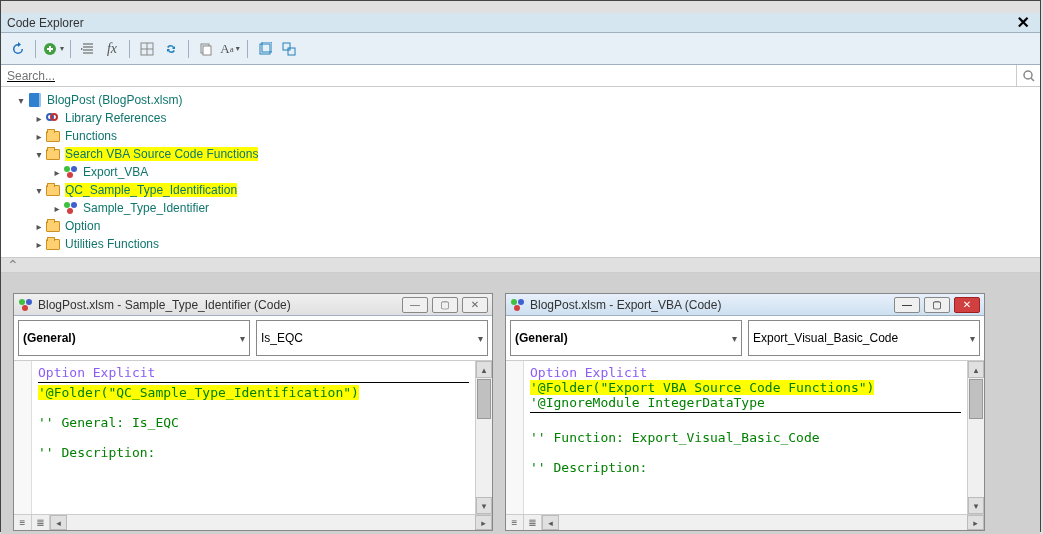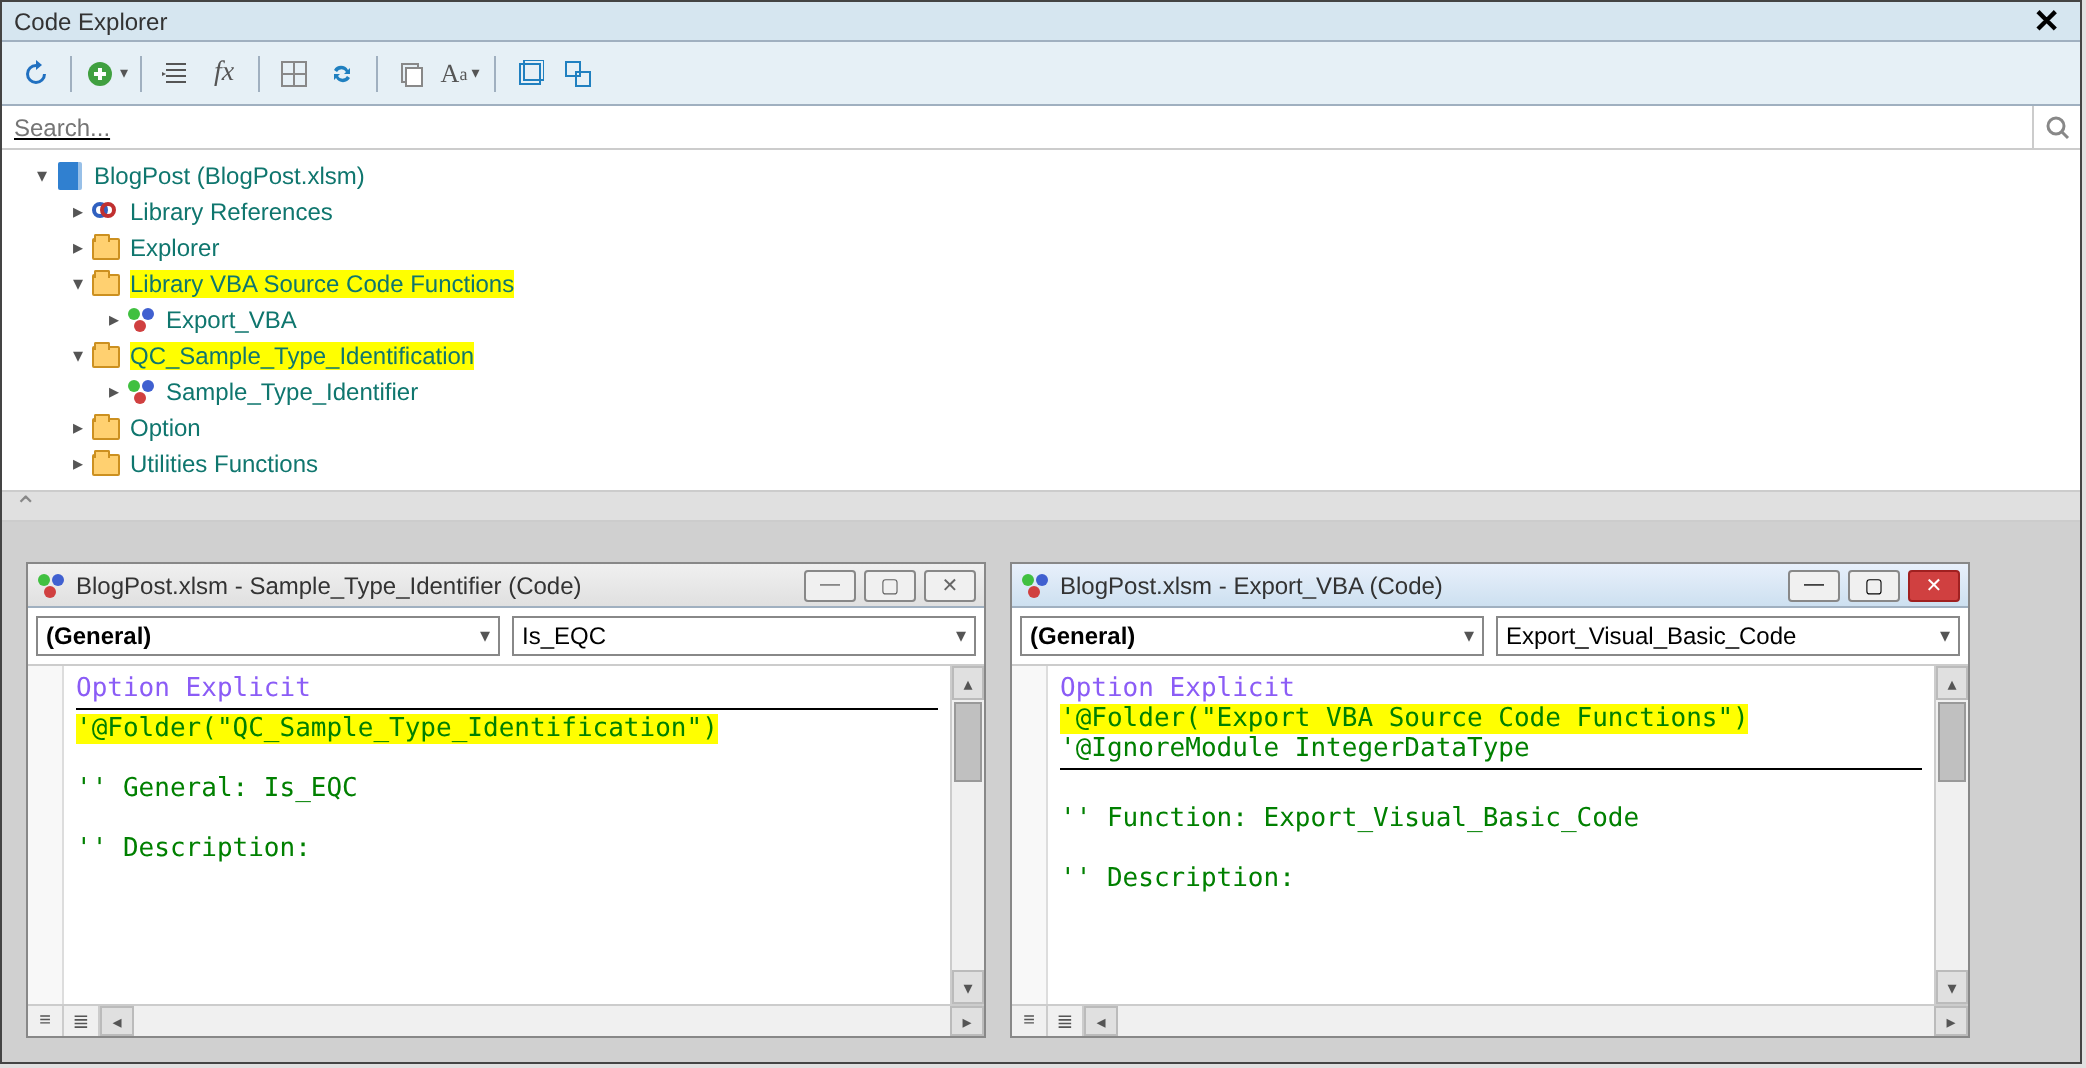--- a/index.html
+++ b/index.html
@@ -1,20 +1,20 @@
 <!DOCTYPE html>
 <html><head>
 <meta charset="utf-8">
 <style>
   * { box-sizing: border-box; margin: 0; padding: 0; }
   body { font-family: "Segoe UI", Tahoma, sans-serif; font-size: 12px; background: #e0e0e0; width: 1043px; height: 534px; overflow: hidden; }
   
   .outer-border { border: 1px solid #444; width: 1041px; height: 532px; background: #e0e0e0; }
   
-  .title-bar { background: #d6e6f0; border-bottom: 1px solid #a0b0c0; padding: 2px 6px; height: 20px; display: flex; align-items: center; justify-content: space-between; }
+  .title-bar { background: #d6e6f0; border-bottom: 1px solid #a0b0c0; padding: 2px 6px; height: 20px; display: flex; align-items: center; justify-content: space-between; margin-top: 12px; }
   .title-bar .title { font-size: 12px; color: #333; }
   .title-bar .close-x { font-family: Arial; font-size: 16px; font-weight: bold; cursor: pointer; padding: 0 4px; }
   
   .toolbar { background: #e6f0f6; border-bottom: 1px solid #a0b0c0; padding: 4px 6px; display: flex; align-items: center; gap: 2px; height: 32px; }
   .tbtn { width: 22px; height: 22px; display: flex; align-items: center; justify-content: center; cursor: pointer; border-radius: 2px; }
   .tsep { width: 1px; height: 18px; background: #a0b0c0; margin: 0 4px; }
   .dd-arrow { font-size: 8px; color: #555; margin-left: 2px; }
   
   .search-row { background: #fff; border-bottom: 1px solid #ccc; display: flex; height: 22px; }
   .search-input { flex: 1; border: none; padding: 2px 6px; font-size: 12px; outline: none; text-decoration: underline; }
@@ -37,21 +37,21 @@
   
   .code-window { flex: 0 0 auto; background: #fff; border: 1px solid #888; width: 480px; display: flex; flex-direction: column; }
   .code-window.inactive .cw-titlebar { background: linear-gradient(#f0f0f0,#e0e0e0); color:#666; }
   .cw-titlebar { height: 22px; background: linear-gradient(#e8f0fb,#cde0f0); border-bottom: 1px solid #a0b0c0; display: flex; align-items: center; padding: 0 4px; gap: 4px; }
   .cw-titlebar .cw-icon { width: 16px; height: 16px; display:flex;align-items:center;justify-content:center; }
   .cw-titlebar .cw-title { flex: 1; font-size: 12px; color: #333; }
   .cw-titlebar .win-btn { width: 26px; height: 16px; border: 1px solid #888; background: #f0f0f0; display: flex; align-items: center; justify-content: center; font-size: 10px; cursor: pointer; border-radius:2px; }
   .cw-titlebar .win-btn.close-red { background:#d04040; color:#fff; border-color:#a02020; }
   
   .cw-combos { display: flex; gap: 6px; padding: 4px; border-bottom: 1px solid #ccc; }
-  .cw-combo { flex: 1; border: 1px solid #888; background: #fff; height: 20px; display: flex; align-items: center; padding: 0 4px; font-size: 12px; }
+  .cw-combo { flex: 1; border: 1px solid #888; background: #fff; height: 36px; display: flex; align-items: center; padding: 0 4px; font-size: 12px; }
   .cw-combo .arrow { margin-left: auto; font-size: 10px; color: #555; }
   
   .cw-code { flex: 1; display: flex; overflow: hidden; }
   .cw-gutter { width: 18px; background: #f8f8f8; border-right: 1px solid #ddd; position:relative; }
   .cw-lines { flex: 1; font-family: Consolas, monospace; font-size: 13px; padding: 4px 6px; white-space: pre; position: relative; }
   .kw { color: #8b5cf6; }
   .cmt { color: #008000; }
   .cw-vscroll { width: 17px; background: #f0f0f0; border-left: 1px solid #ccc; display:flex; flex-direction:column; }
   .cw-vscroll .sbtn { height:17px; background:#e0e0e0; border:1px solid #bbb; display:flex;align-items:center;justify-content:center;font-size:9px;color:#555;}
   .cw-vscroll .thumb { flex:0 0 40px; background:#c0c0c0; border:1px solid #999; margin:1px; }
@@ -169,28 +169,28 @@
             <span class="c2"></span>
           </span>
         </span>
         <span class="label">Library References</span>
       </div>
     <div class="tree-node indent2">
         <span class="expander">▸</span>
         <span class="icon">
           <span class="folder-icon"></span>
         </span>
-        <span class="label">Explorer</span>
+        <span class="label">Functions</span>
       </div>
     <div class="tree-node indent2">
         <span class="expander">▾</span>
         <span class="icon">
           <span class="folder-icon"></span>
         </span>
-        <span class="label hl">Library VBA Source Code Functions</span>
+        <span class="label hl">Search VBA Source Code Functions</span>
       </div>
     <div class="tree-node indent3">
         <span class="expander">▸</span>
         <span class="icon">
           <span class="mod-icon">
             <span class="d1"></span>
             <span class="d2"></span>
             <span class="d3"></span>
           </span>
         </span>

